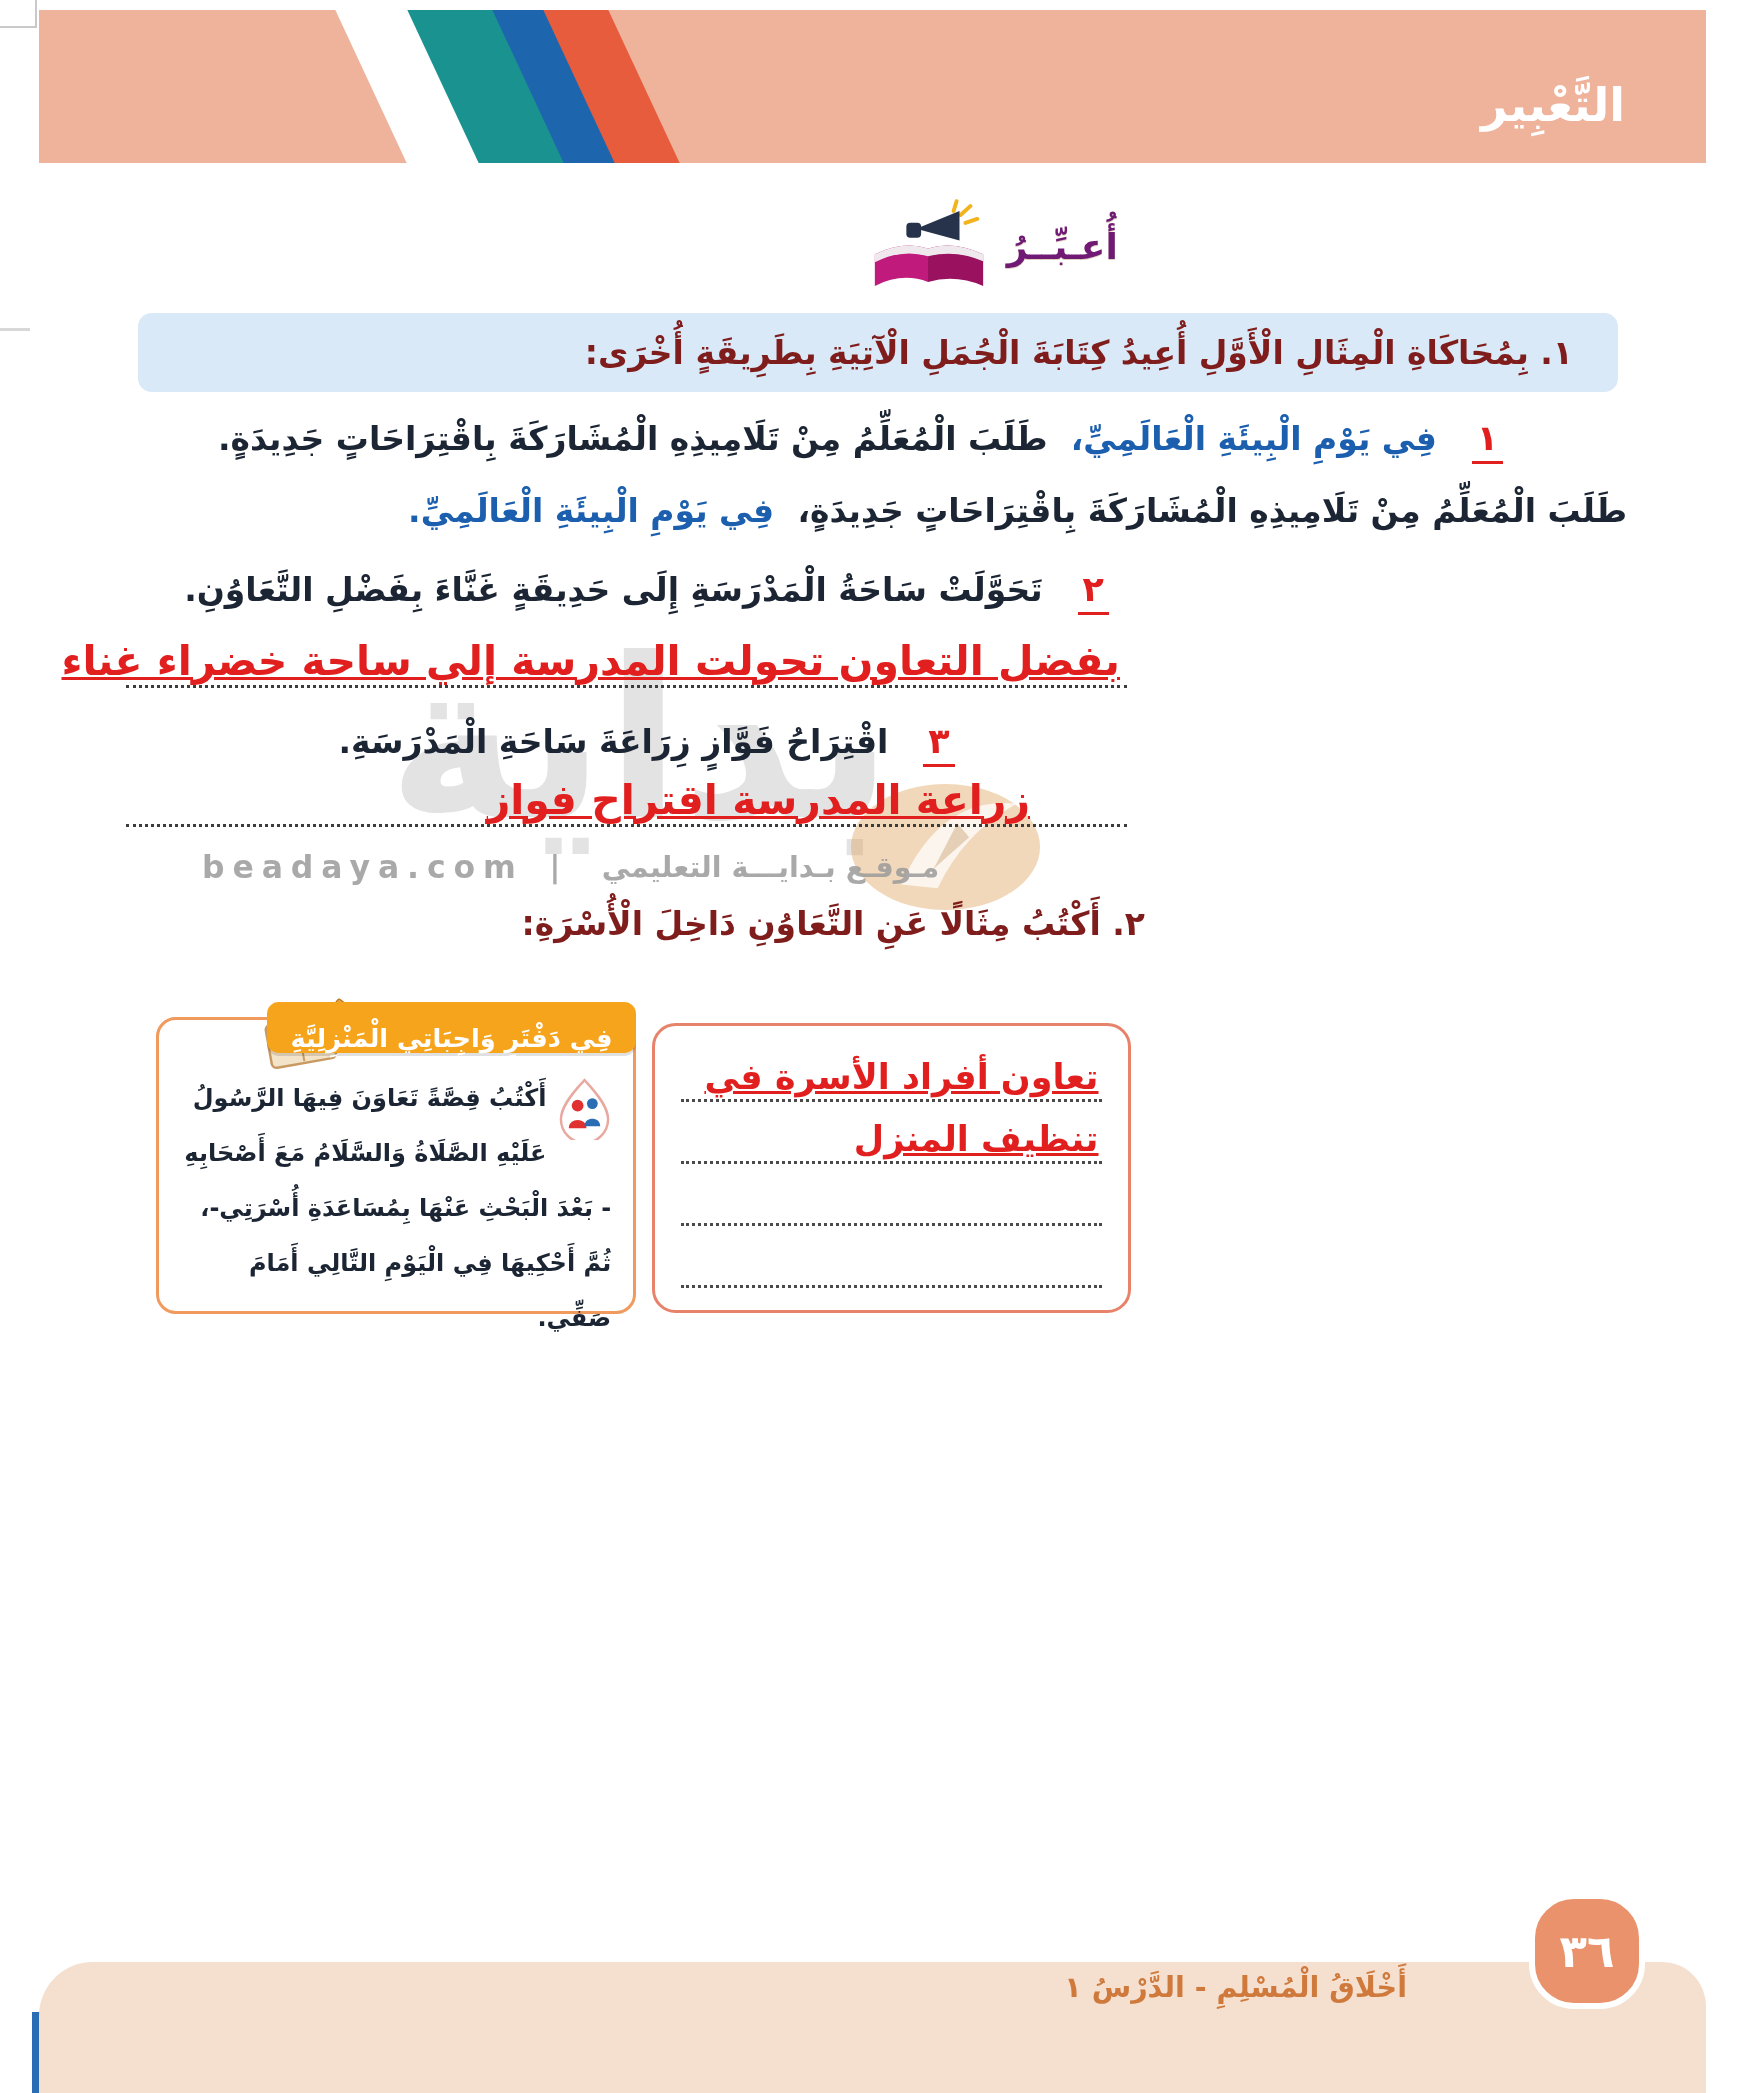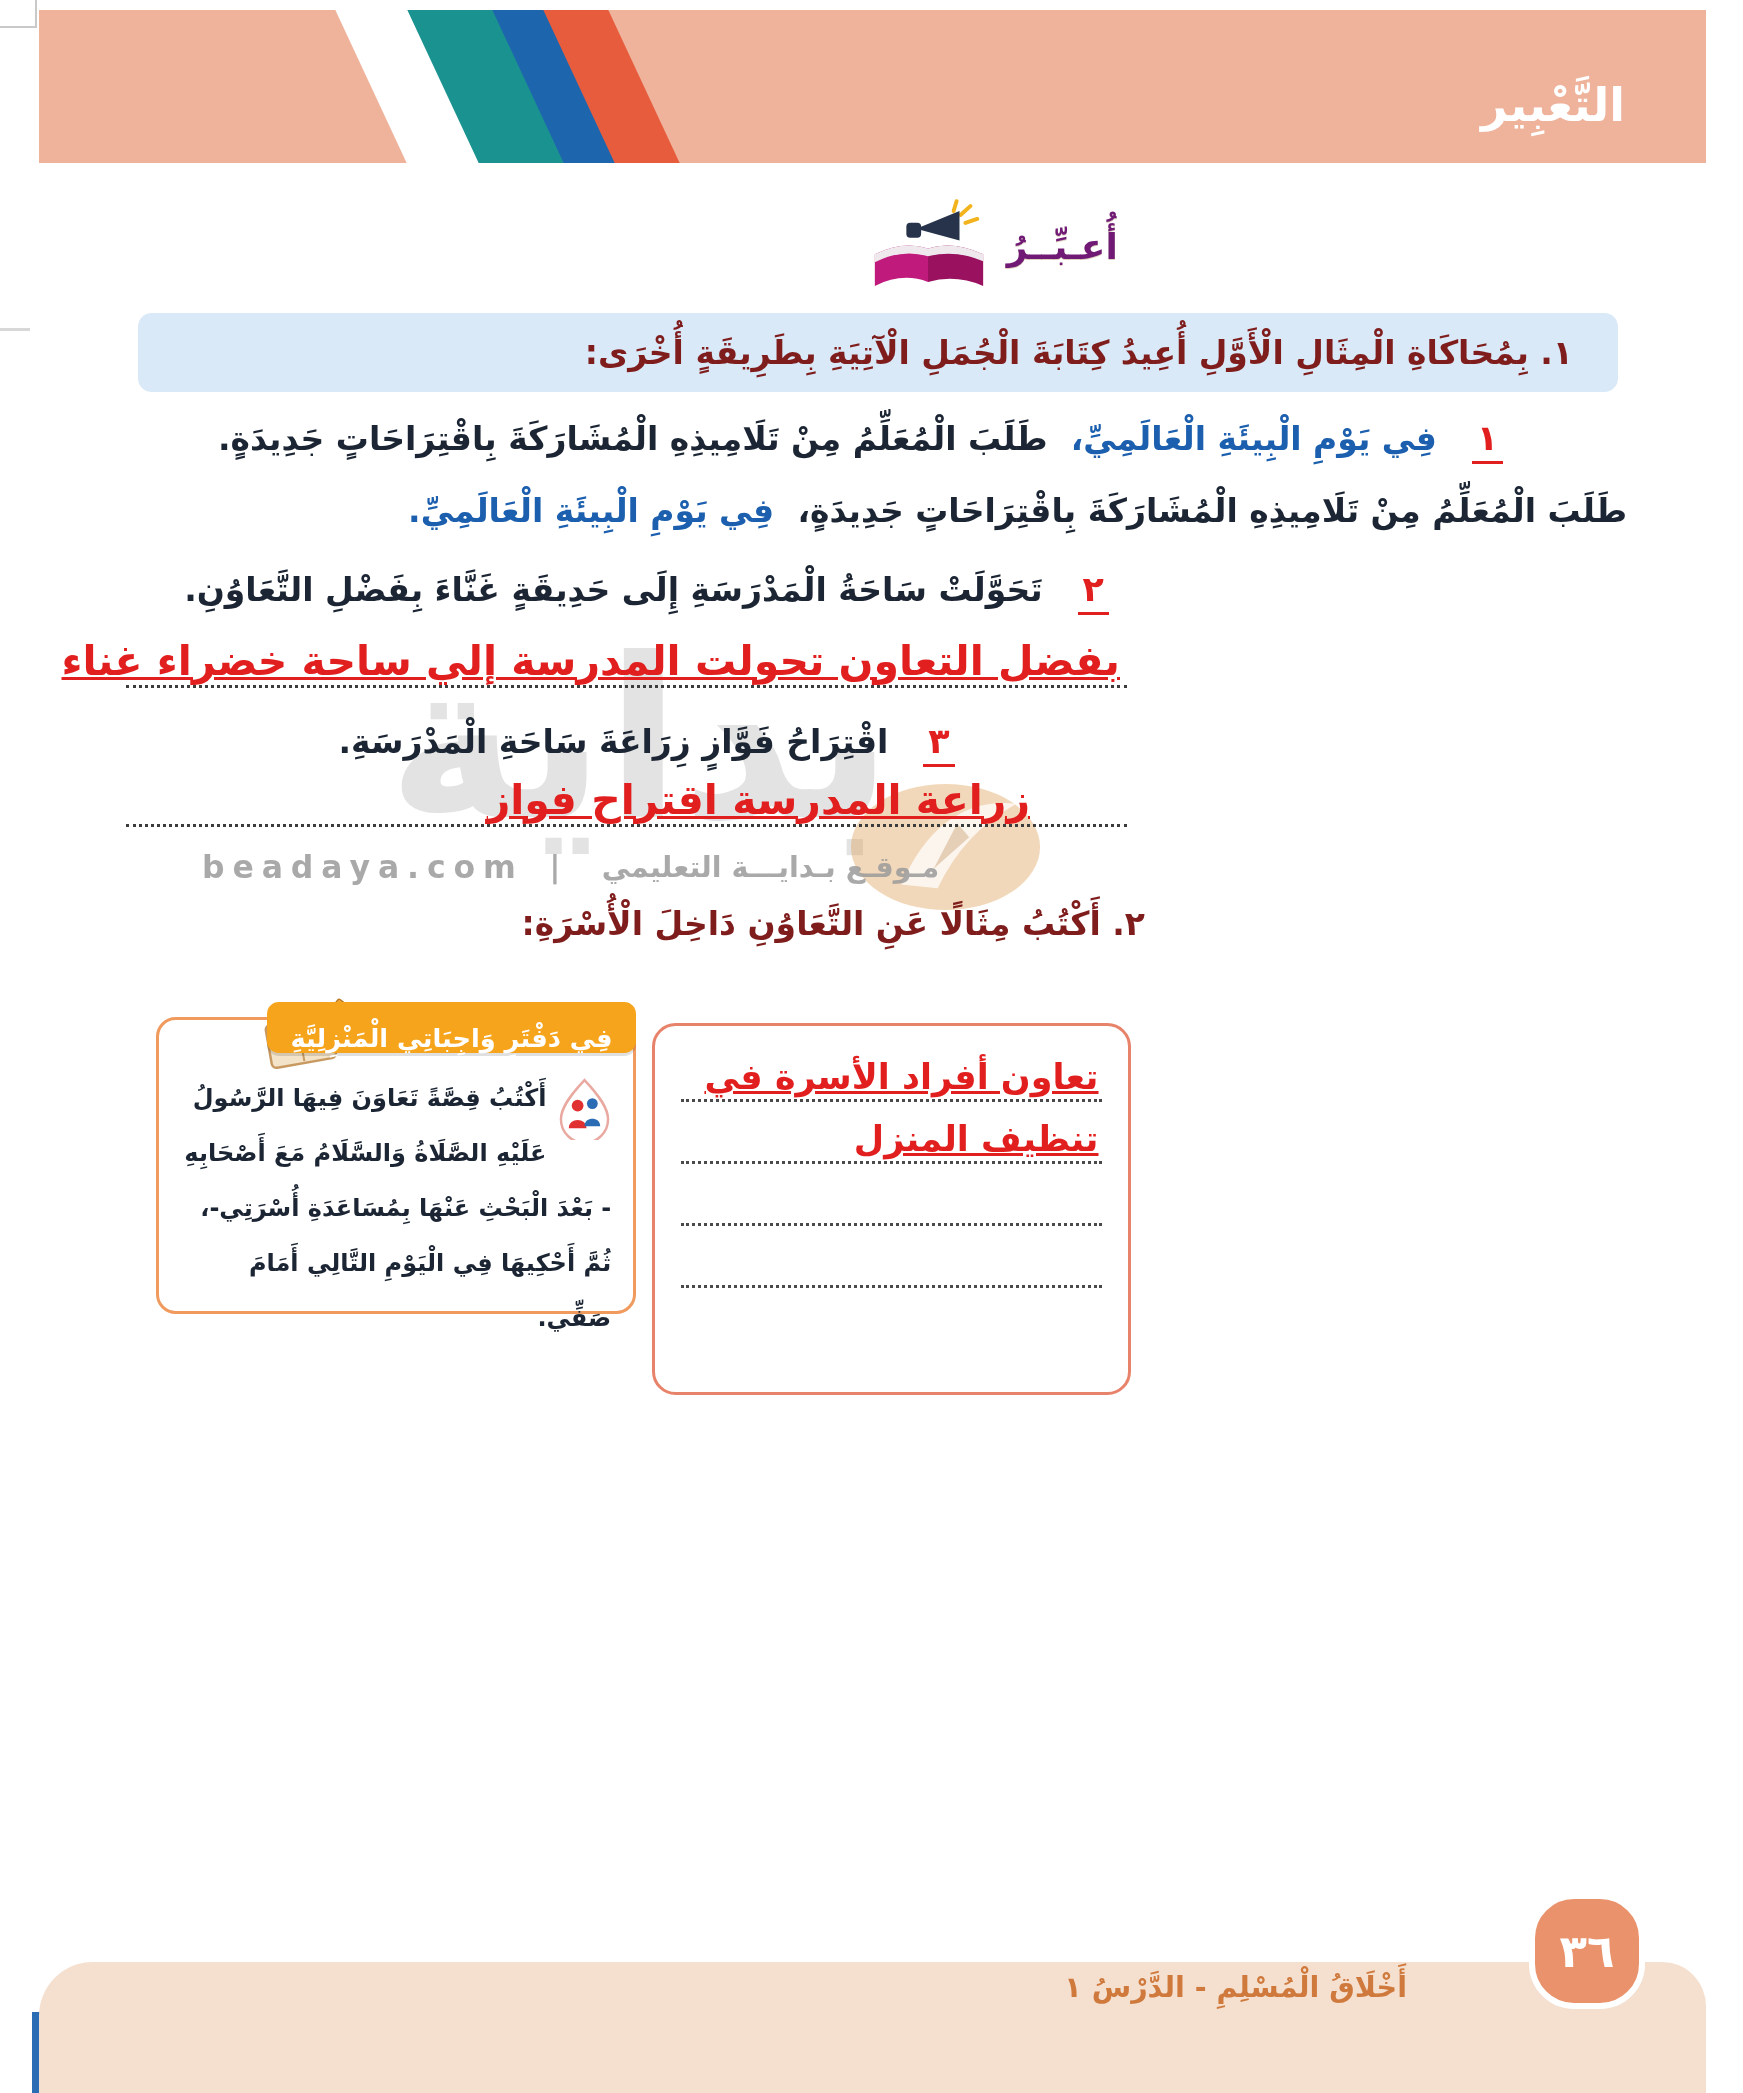--- a/index.html
+++ b/index.html
@@ -61,21 +61,21 @@
   .answer-line span { position:absolute; bottom:0; color:#e21f1f; font-size:41px; font-weight:bold;
     white-space:nowrap; text-decoration:underline; text-decoration-thickness:3px; }
   .answer-2 span { right:7px; }
   .answer-3 span { right:97px; }
 
   
   .section2 { position:absolute; left:601px; top:904px; width:544px; direction:rtl;
     font-size:33px; font-weight:bold; color:#7f1d1d; white-space:nowrap; }
 
   
-  .answer-box { position:absolute; left:652px; top:1023px; width:479px; height:372px;
+  .answer-box { position:absolute; left:652px; top:1023px; width:479px; height:290px;
     border:3px solid #e8836b; border-radius:23.6px; direction:rtl; padding:13.8px 25.6px 0; background:#fff; }
   .abox-row { height:62px; border-bottom:3px dotted #4a4a4a; position:relative; }
   .abox-row span { position:absolute; right:3.9px; bottom:2px; color:#e21f1f; font-size:35px; font-weight:bold;
     white-space:nowrap; text-decoration:underline; text-decoration-thickness:3px; }
 
   
   .hw-box { position:absolute; left:156px; top:1017px; width:480px; height:297px;
     border:3px solid #f09a5e; border-radius:19.7px; background:#fff; }
   .hw-tab { position:absolute; right:-3px; top:-17.7px; height:51px; background:#f7a41d; border-radius:11.8px;
     color:#ffffff; font-size:25.6px; font-weight:bold; display:inline-flex; align-items:flex-end;

